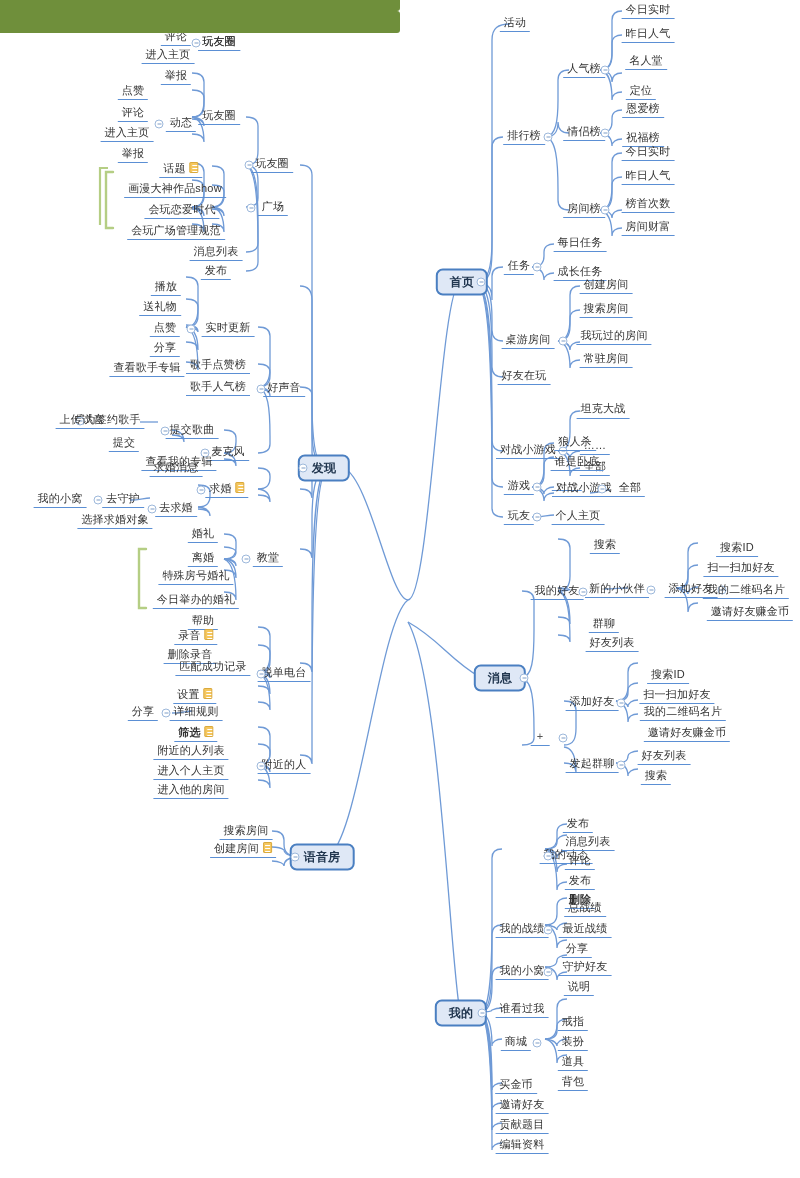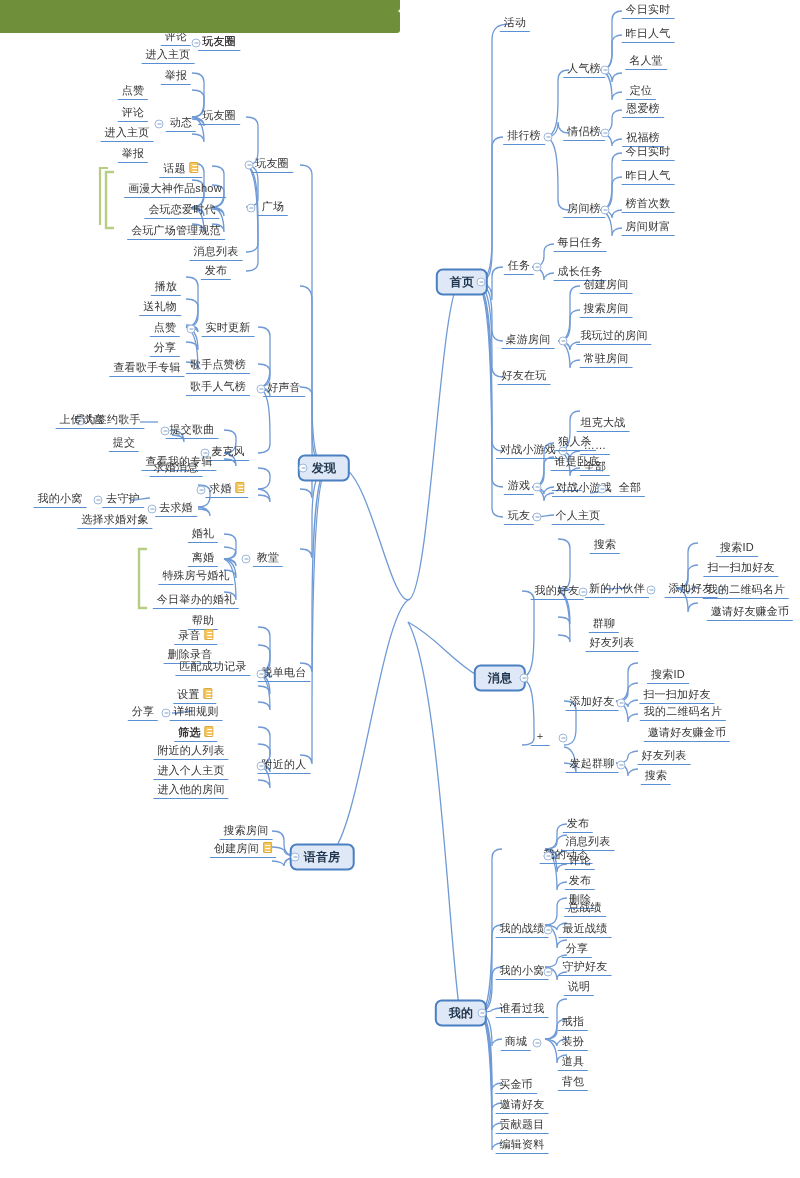--- a/index.html
+++ b/index.html
@@ -350,21 +350,21 @@
   <div class="toggle" style="left:563px; top:341px;"></div>
   <div class="node leaf" style="left:606px; top:286px;">创建房间</div>
   <div class="node leaf" style="left:606px; top:310px;">搜索房间</div>
   <div class="node leaf" style="left:614px; top:337px;">我玩过的房间</div>
   <div class="node leaf" style="left:606px; top:360px;">常驻房间</div>
 
   <div class="node leaf" style="left:524px; top:377px;">好友在玩</div>
 
   <div class="node leaf" style="left:528px; top:451px;">对战小游戏</div>
   <div class="toggle" style="left:563px; top:451px;"></div>
-  <div class="node leaf" style="left:603px; top:424px;">坦克大战</div>
+  <div class="node leaf" style="left:603px; top:411px;font-family:Liberation Mono, monospace;">坦克大战</div>
   <div class="node leaf" style="left:595px; top:447px;">……</div>
   <div class="node leaf" style="left:595px; top:468px;">全部</div>
 
   <div class="node leaf" style="left:519px; top:487px;">游戏</div>
   <div class="toggle" style="left:537px; top:487px;"></div>
   <div class="node leaf" style="left:575px; top:443px;">狼人杀</div>
   <div class="node leaf" style="left:577px; top:463px;">谁是卧底</div>
   <div class="node leaf" style="left:567px; top:483px;">……</div>
   <div class="node leaf" style="left:584px; top:489px;">对战小游戏</div>
   <div class="toggle" style="left:602px; top:489px;"></div>
@@ -519,21 +519,21 @@
 
   <div class="node boxnode" style="left:461px; top:1013px;">我的</div>
   <div class="toggle" style="left:482px; top:1013px;"></div>
 
   <div class="node leaf" style="left:522px; top:856px;margin-left:44px;">我的动态</div>
   <div class="toggle" style="left:548px; top:856px;"></div>
   <div class="node leaf" style="left:578px; top:825px;">发布</div>
   <div class="node leaf" style="left:588px; top:843px;">消息列表</div>
   <div class="node leaf" style="left:580px; top:862px;">评论</div>
   <div class="node leaf" style="left:580px; top:882px;">发布</div>
-  <div class="node leaf" style="left:580px; top:901px;">删除</div>
+  <div class="node leaf" style="left:580px; top:901px;font-weight:bold;">删除</div>
 
   <div class="node leaf" style="left:522px; top:930px;">我的战绩</div>
   <div class="toggle" style="left:548px; top:930px;"></div>
   <div class="node leaf" style="left:585px; top:909px;">总战绩</div>
   <div class="node leaf" style="left:585px; top:930px;">最近战绩</div>
   <div class="node leaf" style="left:577px; top:950px;">分享</div>
 
   <div class="node leaf" style="left:522px; top:972px;">我的小窝</div>
   <div class="toggle" style="left:548px; top:972px;"></div>
   <div class="node leaf" style="left:585px; top:968px;">守护好友</div>

